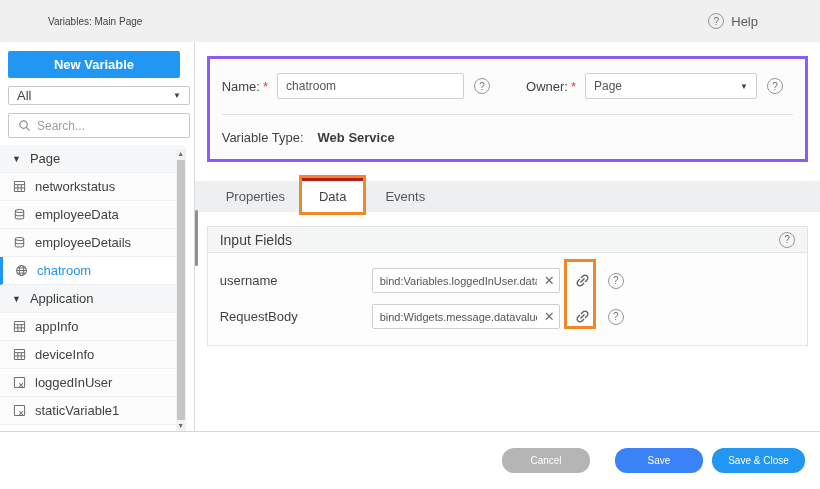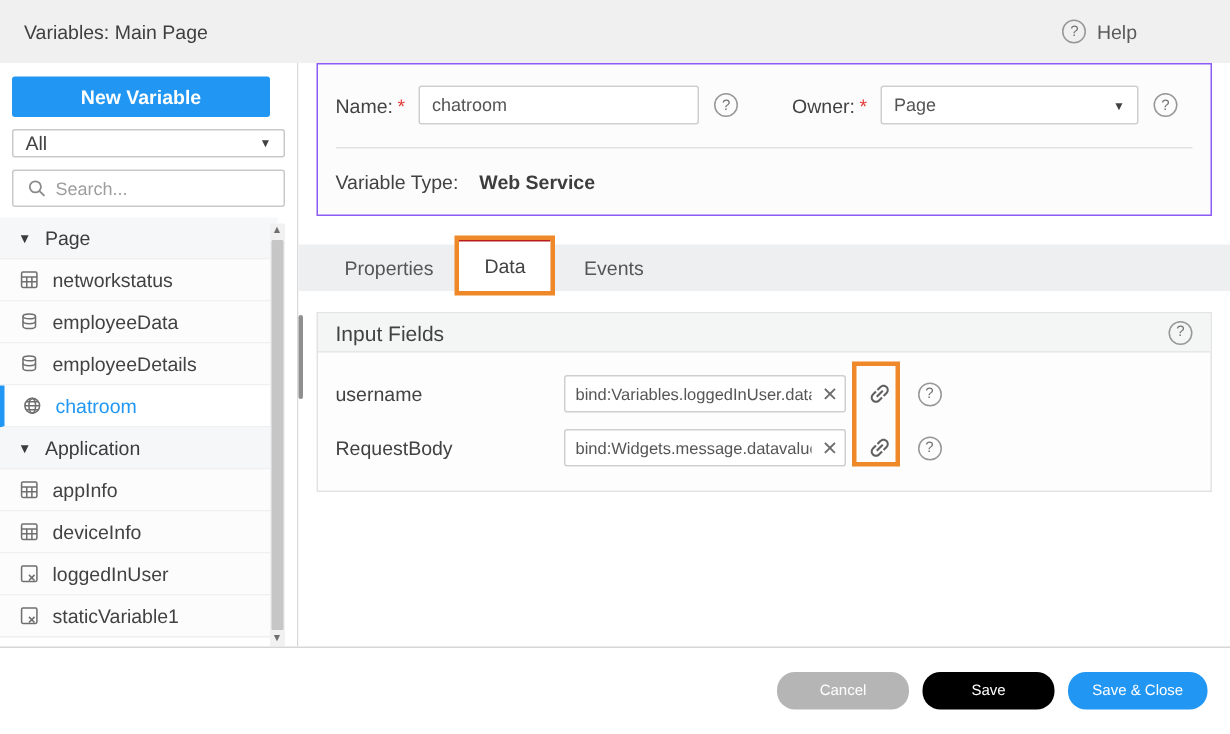--- a/index.html
+++ b/index.html
@@ -2,21 +2,21 @@
 <html><head>
 <meta charset="utf-8">
 <style>
   * { box-sizing: border-box; margin: 0; padding: 0; }
   html,body { width:820px; height:489px; }
   body { font-family:"Liberation Sans","DejaVu Sans",sans-serif; background:#fff; color:#424242; }
   .app { position:relative; width:820px; height:489px; overflow:hidden; background:#fff; }
 
   
   .hdr { height:42px; background:#f0f0f1; display:flex; align-items:center; justify-content:space-between; padding:0 62px 0 16px; }
-  .hdr-title { font-size:13px; color:#3f3f3f; }
+  .hdr-title { font-size:10px; color:#3f3f3f;margin-left:32px; }
   .help-link { display:flex; align-items:center; gap:7px; font-size:13px; color:#5a5a5a; cursor:pointer; }
 
   .qcircle { display:inline-flex; align-items:center; justify-content:center; width:16px; height:16px;
              border:1px solid #979797; border-radius:50%; font-size:10px; color:#757575; flex:0 0 auto; background:transparent; }
 
   
   .bodyrow { display:flex; height:389px; }
 
   
   .sidebar { position:relative; width:204px; border-right:1px solid #d9d9d9; background:#fff; padding-top:9px; }
@@ -42,39 +42,39 @@
 
   
   .sb-scroll { position:absolute; top:107px; bottom:0; right:8px; width:10px; background:#f1f1f1; display:flex; flex-direction:column; align-items:center; }
   .sb-arr { font-size:7px; color:#6f6f6f; line-height:10px; height:10px; }
   .sb-thumb { width:8px; flex:1; margin:1px 0; background:#c6c6c6; border-radius:1px; }
 
   
   .main { position:relative; flex:1; background:#fff; }
   .main-thumb { position:absolute; left:0; top:168px; width:3px; height:56px; background:#8f8f8f; border-radius:2px; }
 
-  .form-card { margin:0 12px 0; border:1px solid #8b5cf6; background:#fcfcfc; padding:14px 12px 14px; }
+  .form-card { margin:14px 12px 0; border:3px solid #8b5cf6; background:#fcfcfc; padding:14px 12px 14px; }
   .frow { display:flex; align-items:center; }
   .flabel { font-size:13px; color:#424242; white-space:nowrap; }
   .req { color:#e53935; margin-left:3px; font-size:13px; }
   .txt-input { height:26px; border:1px solid #cfcfcf; border-radius:2px; background:#fff; font-size:12px; color:#555;
                padding:0 8px; font-family:inherit; outline:none; }
   .name-input { width:187px; margin-left:9px; }
   .owner-sel { width:172px; height:26px; margin-left:9px; display:flex; align-items:center; justify-content:space-between;
                border:1px solid #cfcfcf; border-radius:2px; background:#fff; padding:0 8px; font-size:12px; color:#555; cursor:pointer; }
   .hc { margin:0 10px; }
   .owner-lab { margin-left:26px; }
   .card-div { border-top:1px solid #e2e2e2; margin-top:15px; }
   .vt-row { margin-top:15px; display:flex; align-items:center; font-size:13px; }
   .vt-val { margin-left:14px; font-weight:bold; color:#3d3d3d; }
 
   
   .tabbar { margin-top:19px; height:31px; background:#edeff1; display:flex; align-items:stretch; padding-left:14px; }
   .tab { padding:0 17px; display:flex; align-items:center; font-size:13px; color:#555; cursor:pointer; }
-  .tab.active { background:#fff; border-top:1px solid #b91c1c; margin-top:-3px; outline:3px solid #ef8829; color:#424242; }
+  .tab.active { background:#fff; border-top:3px solid #b91c1c; margin-top:-3px; outline:3px solid #ef8829; color:#424242; }
   .tab.after-active { margin-left:5px; }
 
   
   .if-card { margin:14px 12px 0; border:1px solid #e3e3e3; background:#fdfdfd; }
   .if-hdr { background:#f4f5f5; border-bottom:1px solid #e7e7e7; height:26px; display:flex; align-items:center;
             justify-content:space-between; padding:0 12px; font-size:14px; color:#424242;text-align:center; }
   .if-body { position:relative; padding:4px 12px 16px; }
   .if-row { display:flex; align-items:center; margin-top:11px; }
   .if-label { width:152px; font-size:13px; color:#424242; }
   .bind-wrap { position:relative; width:188px; }
@@ -84,21 +84,21 @@
   .link-btn { margin-left:13px; width:20px; height:25px; display:inline-flex; align-items:center; justify-content:center; cursor:pointer; }
   .link-btn svg { width:17px; height:17px; transform:rotate(-45deg); }
   .if-help { margin-left:15px; }
   .link-highlight { position:absolute; left:356px; top:6px; width:32px; height:70px; border:3px solid #ef8829; pointer-events:none; }
 
   
   .ftr { position:absolute; left:0; right:0; bottom:0; height:58px; background:#fff; border-top:1px solid #d6d6d6;
          display:flex; align-items:center; justify-content:flex-end; gap:9px; padding-right:15px; }
   .btn { height:25px; border:none; border-radius:12px; color:#fff; font-size:10px; font-family:inherit; cursor:pointer; padding:0 14px; min-width:88px; }
   .btn-cancel { background:#b5b5b5; }
-  .btn-save { background:#000000; }
+  .btn-save { background:#3b82f6;margin-left:16px; }
   .btn-saveclose { background:#2196f3; min-width:93px; }
 </style>
 </head>
 <body>
 
 <div class="app">
 
   <div class="hdr">
     <div class="hdr-title">Variables: Main Page</div>
     <div class="help-link">

